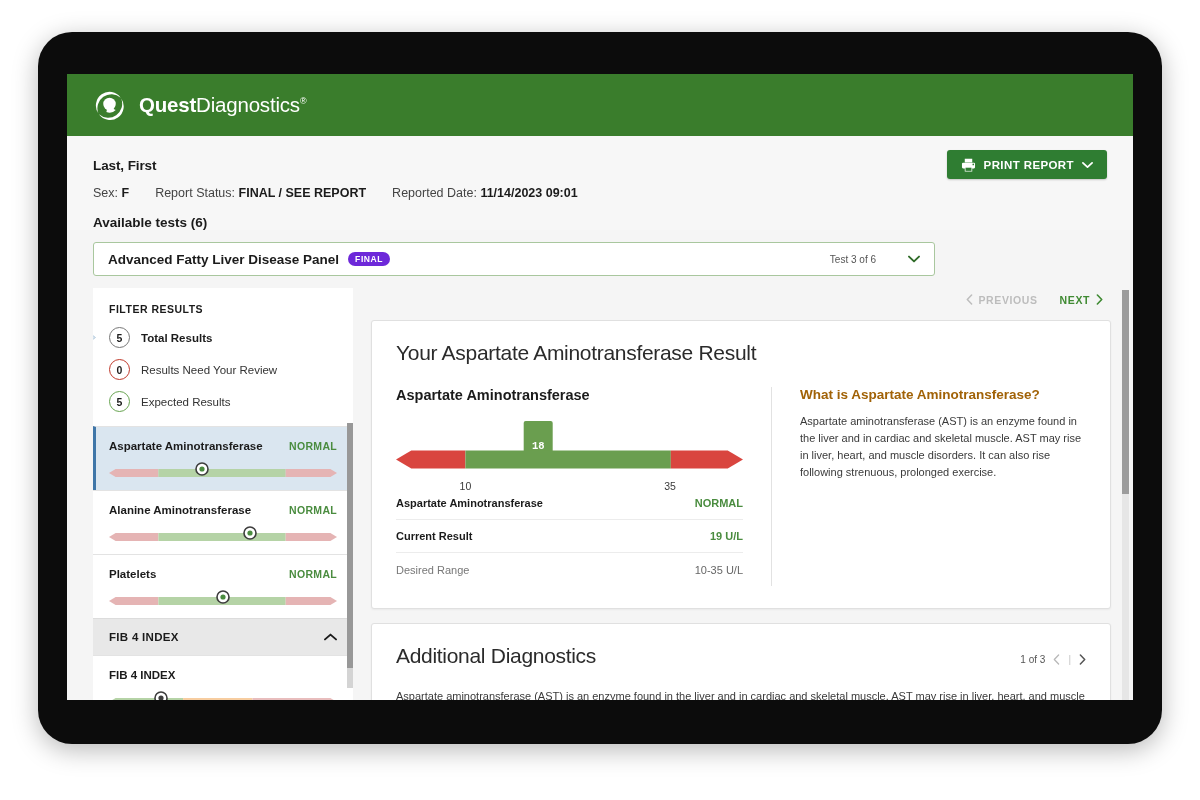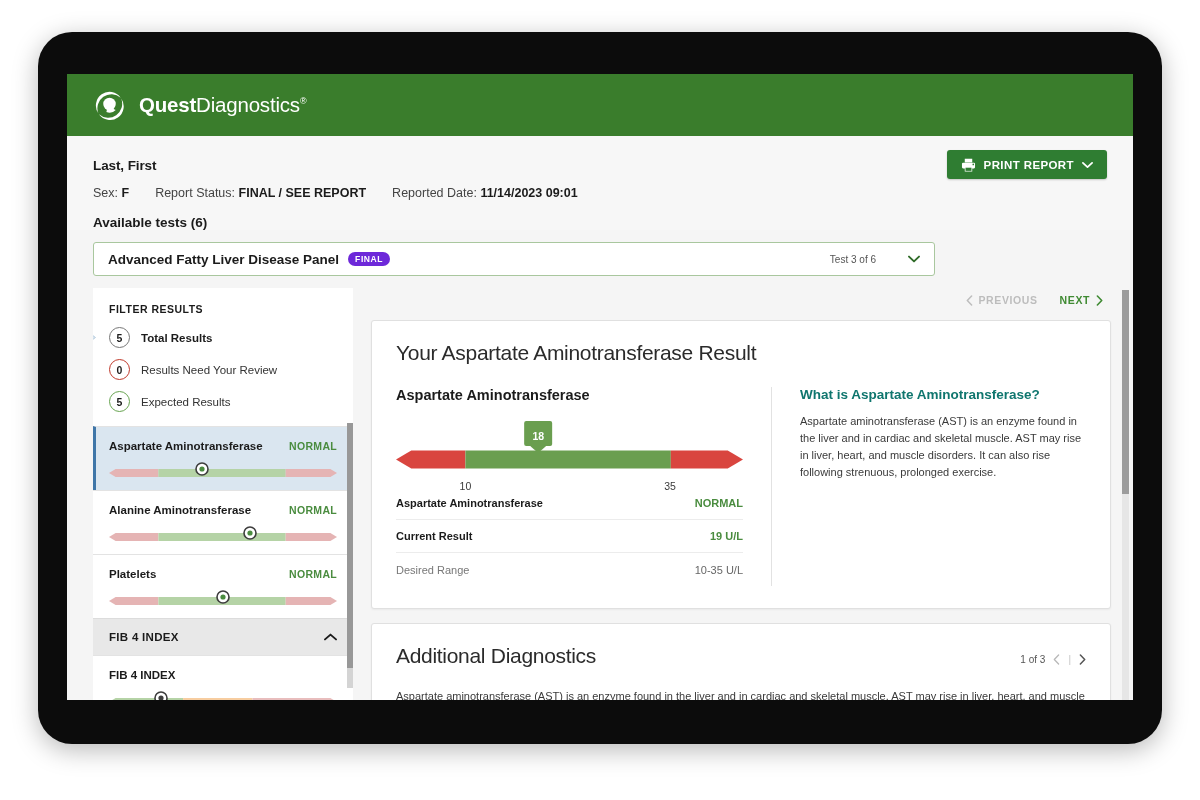--- a/index.html
+++ b/index.html
@@ -231,21 +231,21 @@
     overflow: hidden;
   }
   .prev-next {
     display: flex; align-items: center;
     justify-content: flex-end;
     gap: 22px;
     height: 24px;
     padding-right: 8px;
   }
   .pn-btn {
-    display: flex; align-items: flex-end; gap: 6px;
+    display: flex; align-items: flex-start; gap: 6px;
     font-size: 10.5px; font-weight: 700;
     letter-spacing: 0.6px;
     cursor: pointer;
   }
   .pn-btn.disabled { color: #bdbdbd; cursor: default; }
   .pn-btn.active { color: #3f8a32; }
 
   .card {
     background: #fff;
     border: 1px solid #e0e0e0;
@@ -283,21 +283,21 @@
     font-size: 11px;
   }
   .kv-row:last-child { border-bottom: none; }
   .kv-k { color: #1b1b1b; font-weight: 700; }
   .kv-k.muted { color: #777; font-weight: 400; }
   .kv-v { margin-left: auto; font-weight: 700; }
   .kv-v.green { color: #4a8c3f; }
   .kv-v.muted { color: #666; font-weight: 400; }
 
   .info-h {
-    font-size: 13.5px; font-weight: 700; color: #0f766e;
+    font-size: 13.5px; font-weight: 700; color: #a16207;
   }
   .info-p {
     margin-top: 11px;
     font-size: 11px; line-height: 1.55; color: #3a3a3a;
     max-width: 375px;
   }
 
   .addl-head { display: flex; align-items: baseline; }
   .pager {
     margin-left: auto;
@@ -516,21 +516,21 @@
           <div class="card-pad">
             <div class="card-title">Your Aspartate Aminotransferase Result</div>
 
             <div class="result-split">
               <div class="rs-left">
                 <div class="analyte-name">Aspartate Aminotransferase</div>
 
                 <div class="gauge-wrap">
 
                   <div style="position:absolute;left:41%;top:0;transform:translateX(-50%);">
-                    <div style="background:#6a9e4f;color:#fff;font-size:10.5px;font-weight:700;padding:9px 8px 4px 8px;border-radius:2px;text-align:right;min-width:26px;">18</div>
+                    <div style="background:#6a9e4f;color:#fff;font-size:10.5px;font-weight:700;padding:19px 8px 4px 8px;border-radius:2px;text-align:right;min-width:26px;font-family:Liberation Mono, monospace;">18</div>
                     <svg width="16" height="7" viewBox="0 0 16 7" style="display:block;margin:0 auto;">
                       <path d="M0 0 L8 7 L16 0 Z" fill="#6a9e4f"></path>
                     </svg>
                   </div>
 
                   <div style="position:absolute;left:0;top:29px;width:100%;height:19px;">
                     <svg viewBox="0 0 250 19" preserveAspectRatio="none" style="width:100%;height:19px;">
                       <path d="M0 9.5 L11 0.5 L50 0.5 L50 18.5 L11 18.5 Z" fill="#d9453f"></path>
                       <rect x="50" y="0.5" width="148" height="18" fill="#6a9e4f"></rect>
                       <path d="M198 0.5 L239 0.5 L250 9.5 L239 18.5 L198 18.5 Z" fill="#d9453f"></path>

